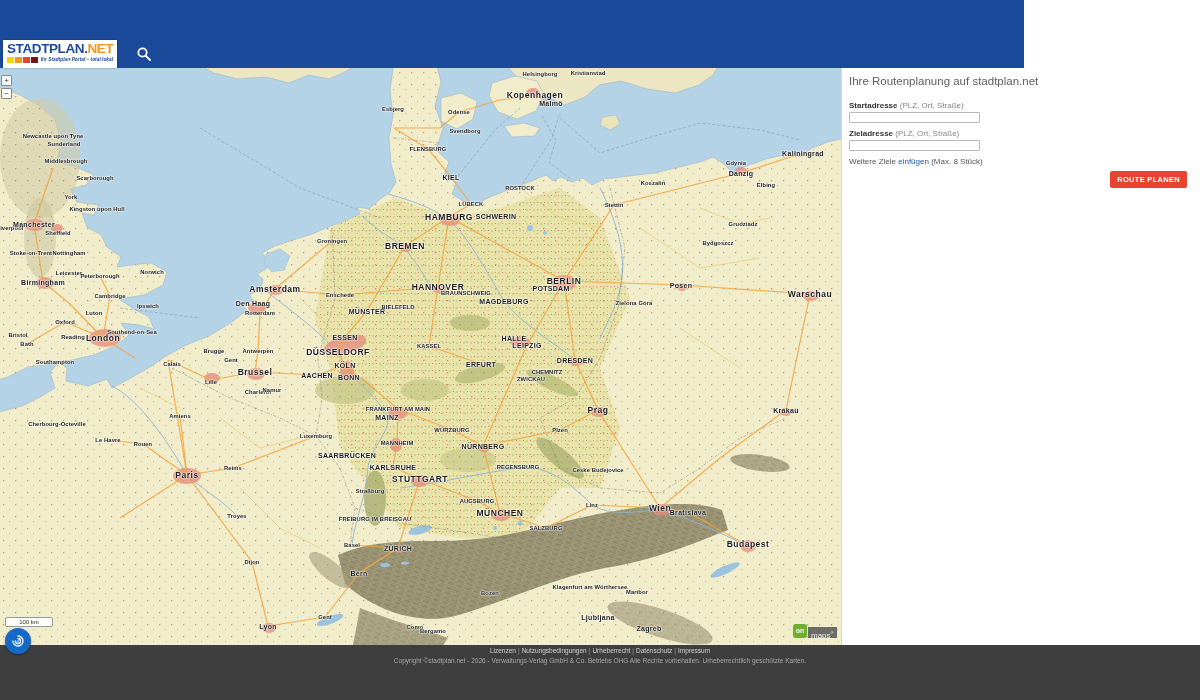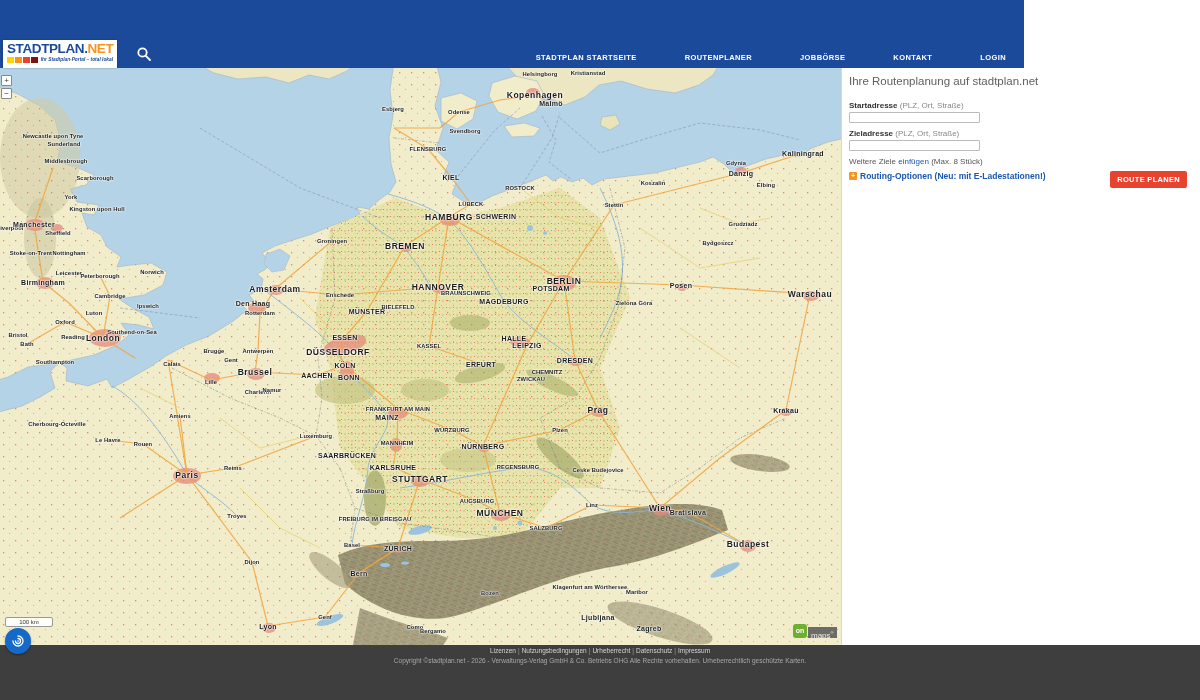--- a/index.html
+++ b/index.html
@@ -80,27 +80,20 @@
       <span class="sq sq4"></span>
       <span class="tagline">Ihr Stadtplan-Portal – total lokal</span>
     </div>
   </div>
   <div class="search-btn">
     <svg width="16" height="16" viewBox="0 0 16 16">
         <circle cx="6.5" cy="6.5" r="4.2" fill="none" stroke="#fff" stroke-width="1.8"></circle>
         <line x1="9.8" y1="9.8" x2="14" y2="14" stroke="#fff" stroke-width="1.8" stroke-linecap="round"></line>
       </svg>
   </div>
-  <nav class="main-nav">
-      <div class="nav-item">STADTPLAN STARTSEITE</div>
-      <div class="nav-item">ROUTENPLANER</div>
-      <div class="nav-item">JOBBÖRSE</div>
-      <div class="nav-item">KONTAKT</div>
-      <div class="nav-item">LOGIN</div>
-    </nav>
 </div>
 
 <div class="map-wrap">
   <svg class="basemap" width="841" height="577" viewBox="0 0 841 577">
     <defs>
       <pattern id="mottle" width="7" height="7" patternUnits="userSpaceOnUse">
         <rect width="7" height="7" fill="#e7e3a9"></rect>
         <circle cx="2" cy="2" r="1.2" fill="#ccd07a"></circle>
         <circle cx="5" cy="5" r="1" fill="#d9d98c"></circle>
         <circle cx="5.5" cy="1.5" r="0.6" fill="#e2574b"></circle>
@@ -436,24 +429,20 @@
     <b>Zieladresse</b> <span class="hint">(PLZ, Ort, Straße)</span>
   </div>
   <input class="text-input" type="text" value="" style="">
 
   <div class="more-line">
     <span>Weitere Ziele</span>
     <span class="link">einfügen</span>
     <span>(Max. 8 Stück)</span>
   </div>
 
-  <div class="options-line">
-    <span class="opt-icon">+</span>
-    <span class="options-label">Routing-Optionen (Neu: mit E-Ladestationen!)</span>
-  </div>
 
   <button class="route-btn">ROUTE PLANEN</button>
 </div>
 
 <div class="footer">
   <div class="footer-links"><span class="flink">Lizenzen</span><span class="sep">|</span><span class="flink">Nutzungsbedingungen</span><span class="sep">|</span><span class="flink">Urheberrecht</span><span class="sep">|</span><span class="flink">Datenschutz</span><span class="sep">|</span><span class="flink">Impressum</span></div>
   <div class="footer-copy">Copyright ©stadtplan.net - 2026 - Verwaltungs-Verlag GmbH &amp; Co. Betriebs OHG Alle Rechte vorbehalten. Urheberrechtlich geschützte Karten.</div>
 </div>
 
 <div class="a11y-btn">

